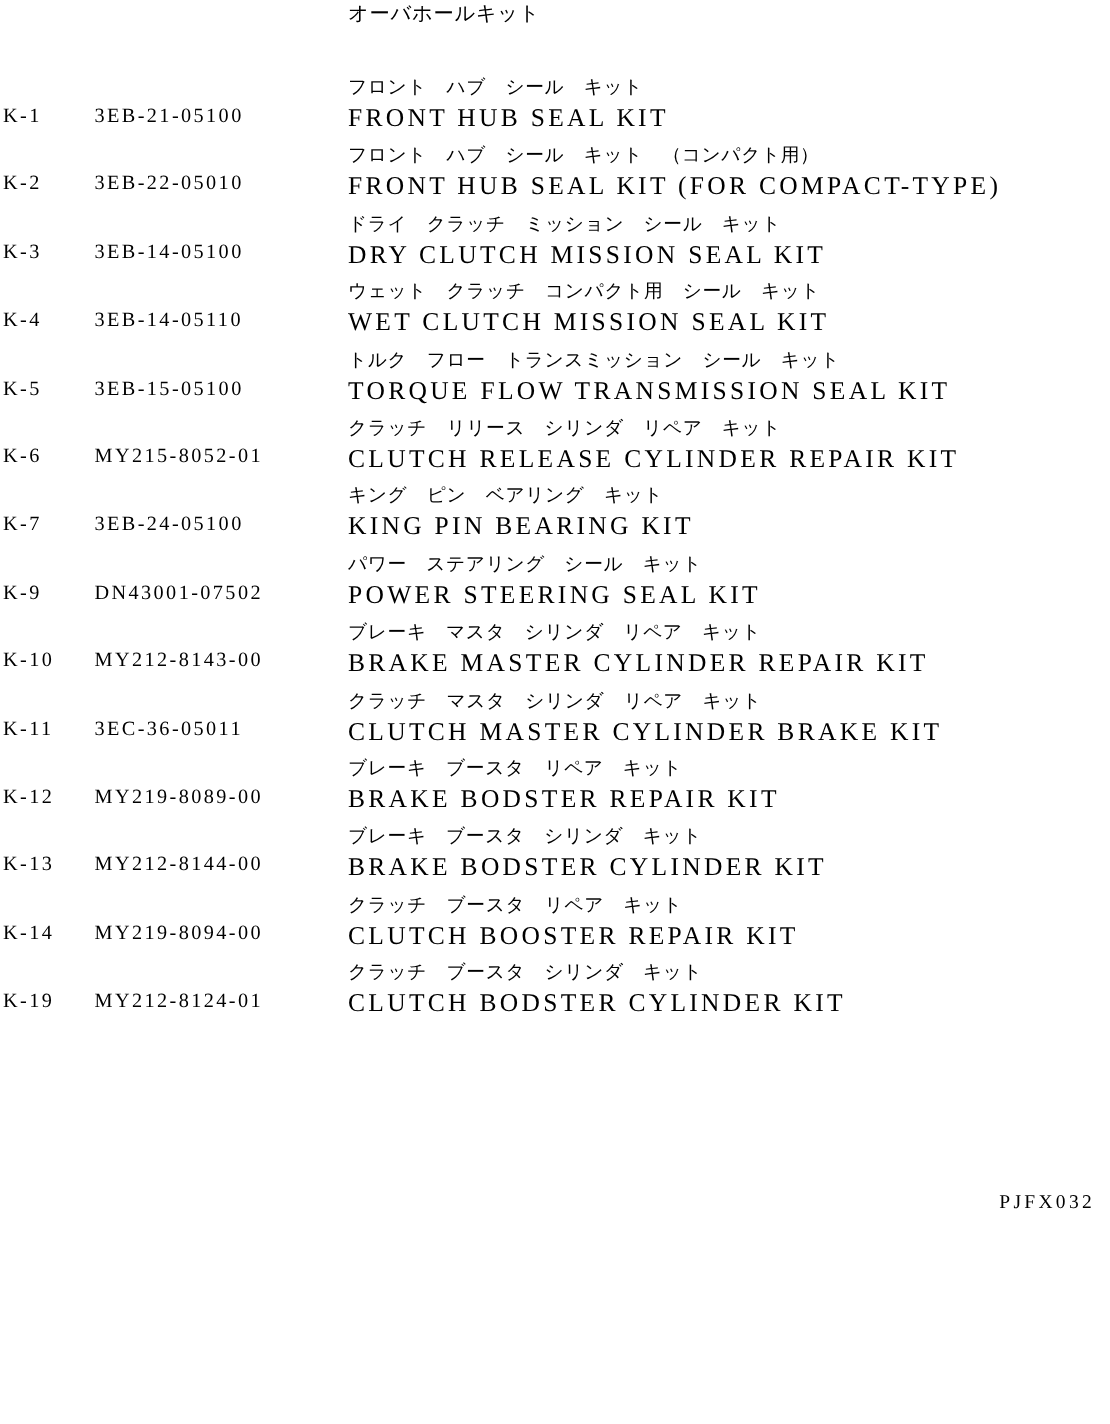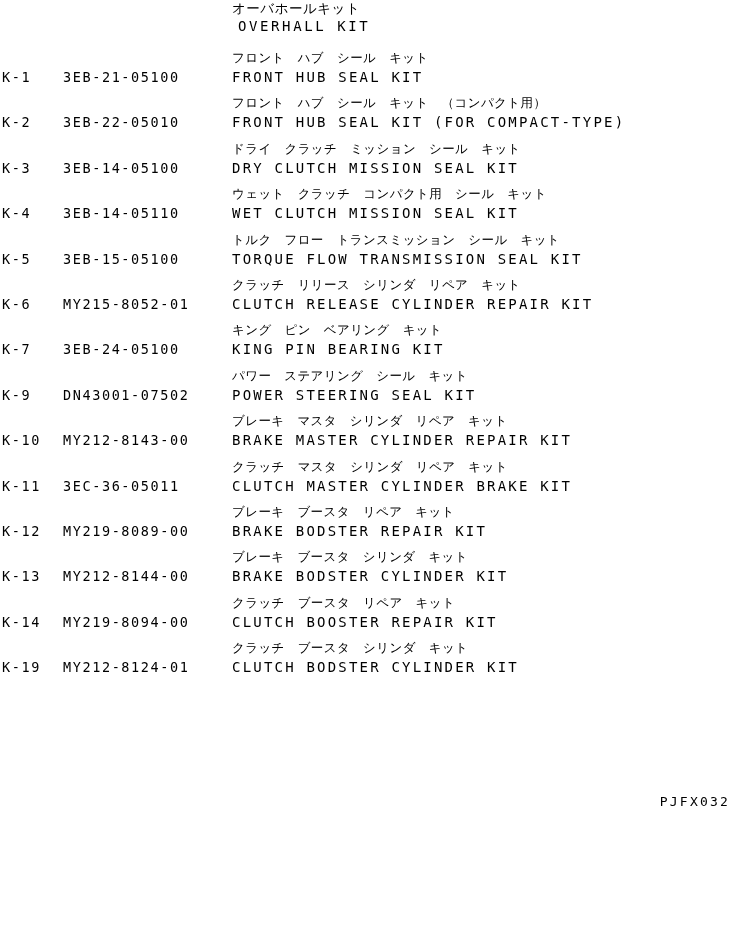--- a/index.html
+++ b/index.html
@@ -13,20 +13,21 @@
     position: relative;
     font-family: "DejaVu Sans Mono", "Liberation Mono", monospace;
     color: #000000;
     overflow: hidden;
   }
 
   .page {
     position: relative;
     width: 740px;
     height: 819px;
+    font-family: Liberation Serif, serif;
   }
 
   
   .header {
     position: absolute;
     left: 232px;
     top: 0px;
     width: 420px;
   }
   .header .jp {
@@ -77,21 +78,21 @@
     left: 232px;
     top: 2px;
     font-size: 12.5px;
     letter-spacing: 0.4px;
     white-space: nowrap;
   }
   .row .en {
     position: absolute;
     left: 232px;
     top: 21px;
-    font-size: 14px;
+    font-size: 17px;
     letter-spacing: 2.2px;
     white-space: nowrap;
     text-align: right;
   }
 
   
   .footer-code {
     position: absolute;
     right: 10px;
     bottom: 10px;
@@ -100,21 +101,20 @@
     white-space: nowrap;
   }
 </style>
 </head>
 <body>
 
 <div class="page">
 
   <div class="header">
     <div class="jp">オーバホールキット</div>
-    <div class="en">OVERHALL KIT</div>
   </div>
 
   <div class="rows">
 
     <div class="row">
       <div class="jp">フロント　ハブ　シール　キット</div>
       <div class="ref">K-1</div>
       <div class="pn">3EB-21-05100</div>
       <div class="en">FRONT HUB SEAL KIT</div>
     </div>

